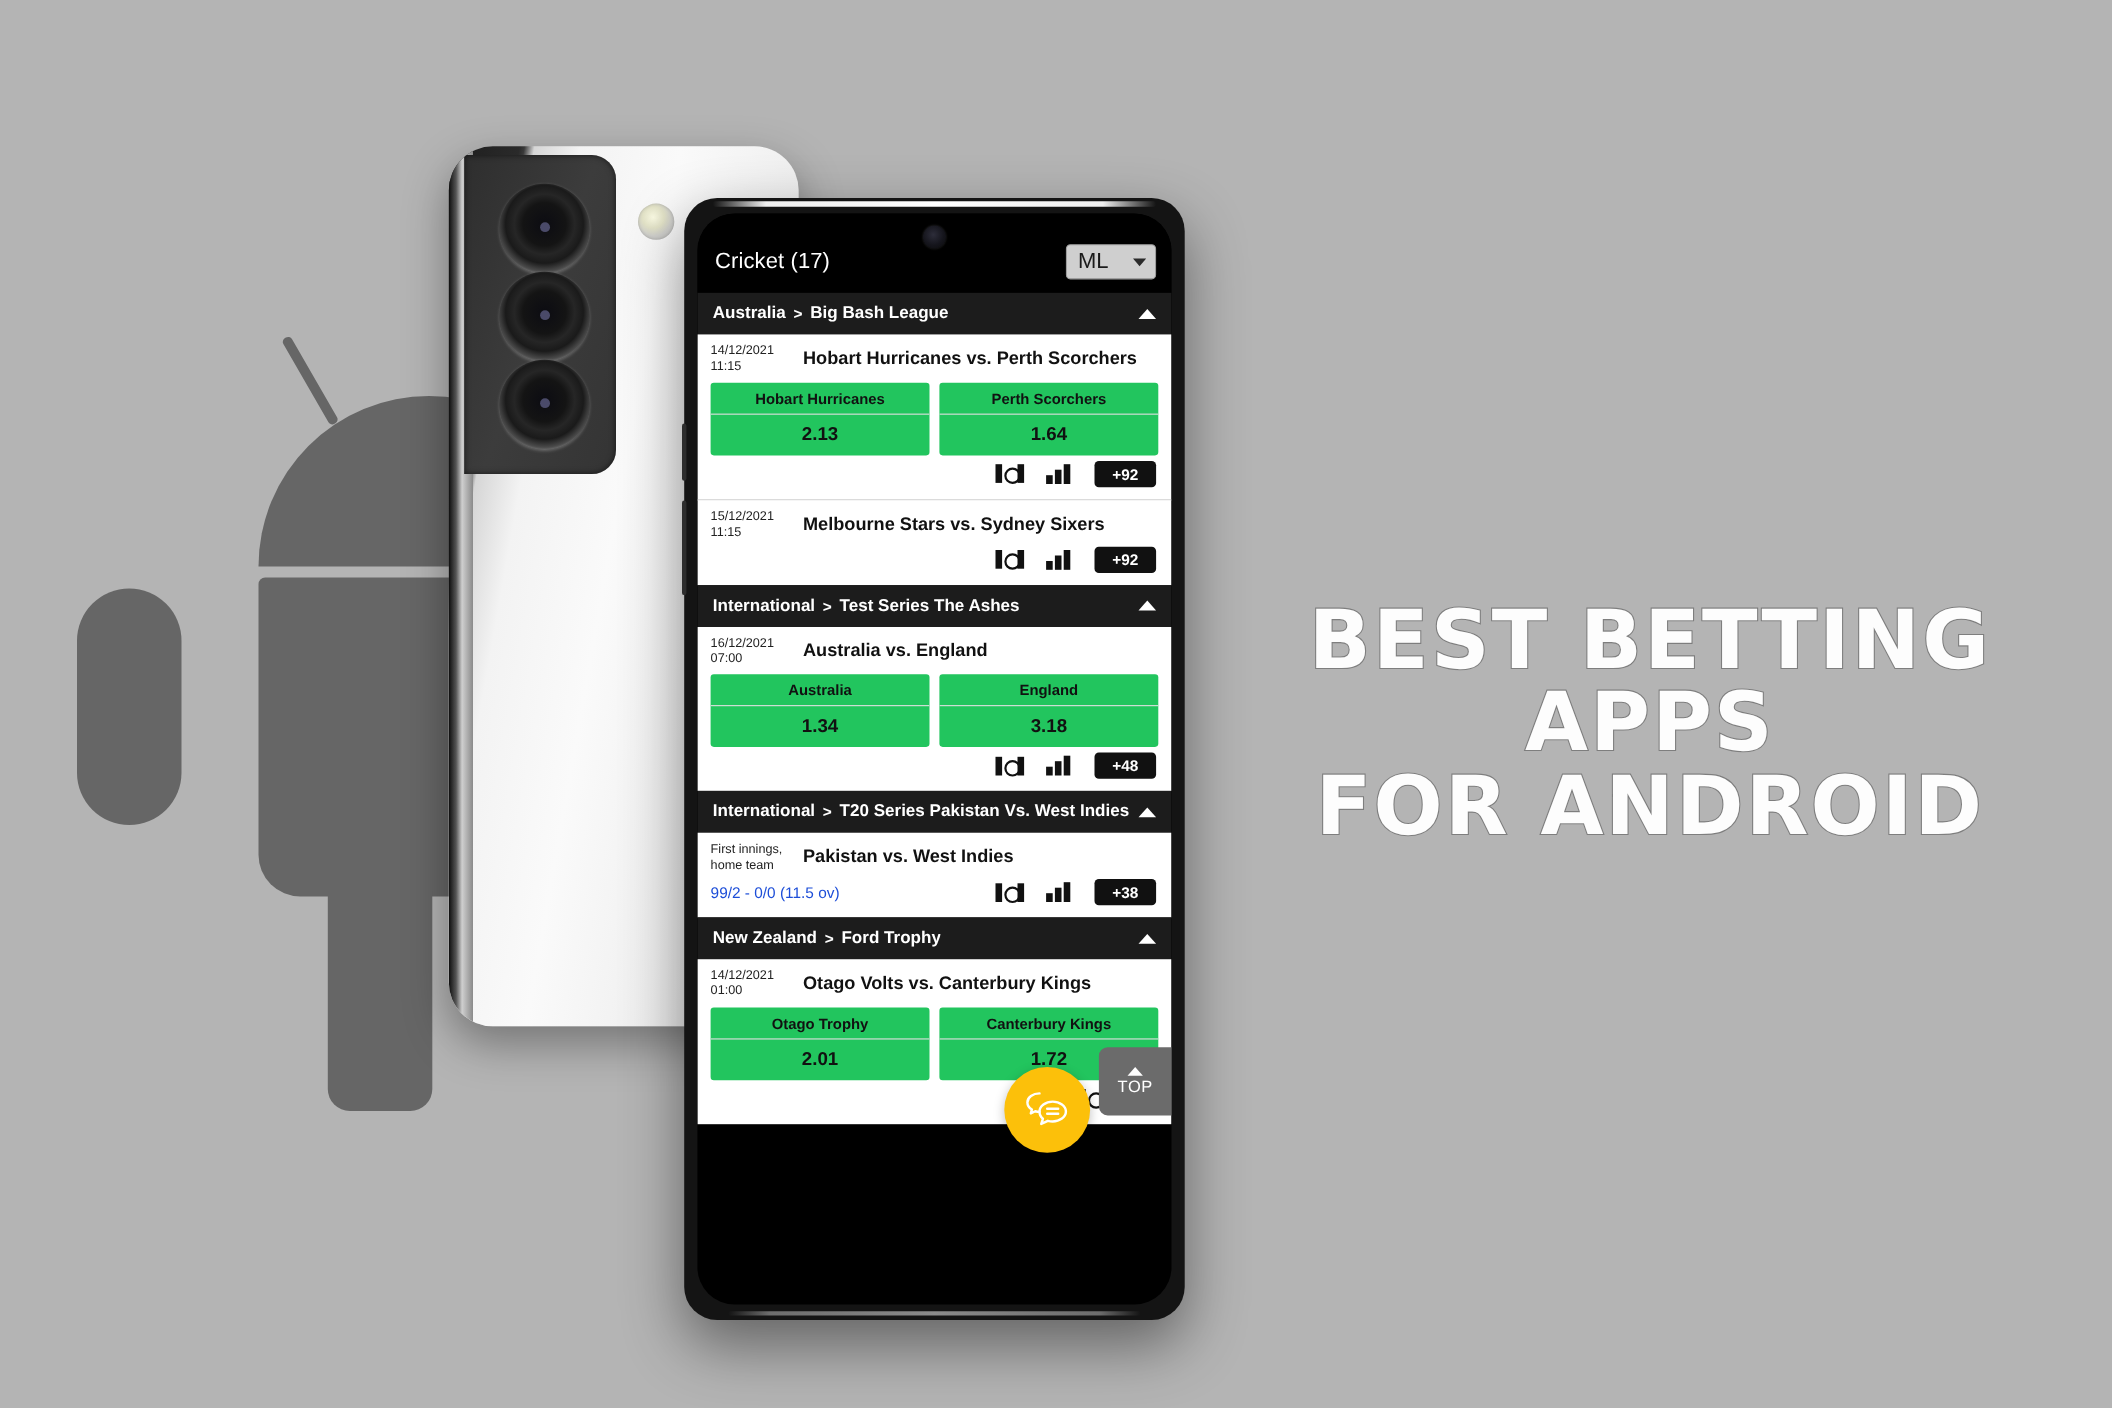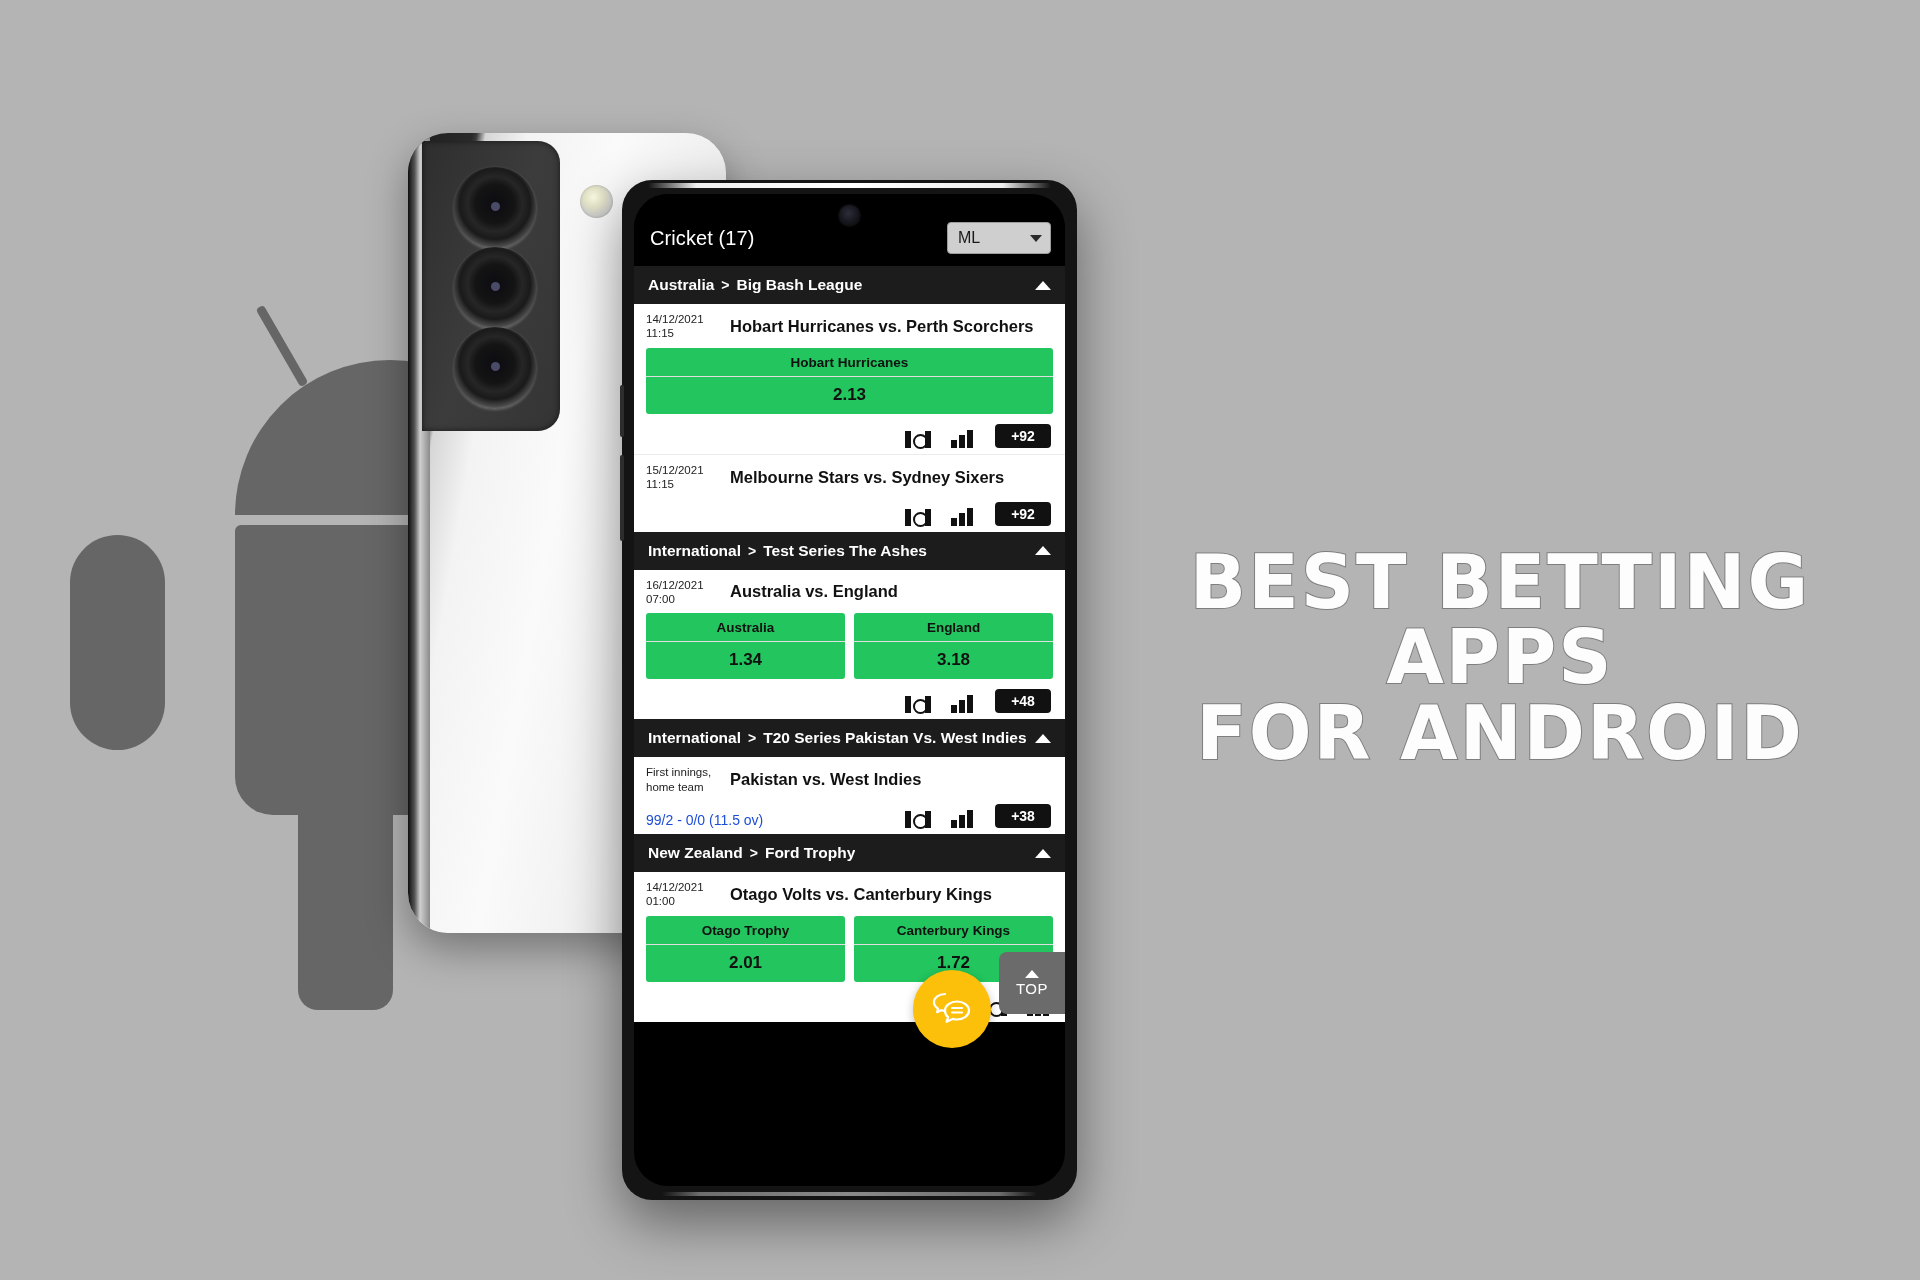--- a/index.html
+++ b/index.html
@@ -112,25 +112,25 @@
   }
   .punch{
     position:absolute;left:50%;top:11px;margin-left:-11px;
     width:21px;height:21px;border-radius:50%;
     background:radial-gradient(circle at 45% 40%,#2d2d3a 0%,#15151c 55%,#0a0a0a 100%);
     box-shadow:0 0 2px rgba(255,255,255,.18);
   }
   .app-title{color:#fff;font-size:20px;letter-spacing:.1px;padding-top:16px;}
   .ml-select{
     margin-top:16px;
-    width:104px;height:32px;border-radius:4px;
+    width:82px;height:32px;border-radius:4px;
     background:#cfcfcf;border:1px solid #9d9d9d;
     display:flex;align-items:center;justify-content:space-between;
     padding:0 8px 0 10px;box-sizing:border-box;
-    color:#1a1a1a;font-size:16px;
+    color:#1a1a1a;font-size:20px;
   }
   .ml-select .chev{
     width:0;height:0;border-left:6px solid transparent;border-right:6px solid transparent;
     border-top:7px solid #2a2a2a;
   }
 
   .league-head{
     background:#1c1c1c;color:#fff;
     height:38px;display:flex;align-items:center;justify-content:space-between;
     padding:0 14px 0 14px;box-sizing:border-box;
@@ -153,21 +153,21 @@
   .odds{display:flex;gap:9px;margin-top:7px;}
   .odd{
     flex:1;background:#22c55e;border-radius:3px;overflow:hidden;text-align:center;
   }
   .odd .team{
     font-size:13.5px;color:#111;font-weight:bold;padding:7px 2px 6px;
     border-bottom:1px solid #e0dfe0;
   }
   .odd .val{font-size:17px;color:#111;font-weight:bold;padding:8px 2px 9px;}
   .m-foot{
-    display:flex;align-items:flex-end;justify-content:flex-end;gap:20px;
+    display:flex;align-items:center;justify-content:flex-end;gap:20px;
     height:34px;padding-right:2px;
   }
   .m-foot .score{
     margin-right:auto;font-size:14px;color:#1d4ed8;
   }
   .ic-pitch{width:26px;height:17px;position:relative;}
   .ic-pitch .bar{position:absolute;top:0;width:6px;height:17px;background:#111;}
   .ic-pitch .b1{left:0;}
   .ic-pitch .b2{right:0;}
   .ic-pitch .ring{
@@ -269,20 +269,24 @@
               <div>14/12/2021</div>
               <div>11:15</div>
             </div>
             <div class="m-title">Hobart Hurricanes vs. Perth Scorchers</div>
           </div>
           <div class="odds">
             <div class="odd">
               <div class="team">Hobart Hurricanes</div>
               <div class="val">2.13</div>
             </div>
+            <div class="odd">
+              <div class="team">Perth Scorchers</div>
+              <div class="val">1.64</div>
+            </div>
           </div>
           <div class="m-foot">
             <div class="score"></div>
             <span class="ic-pitch">
               <i class="bar b1"></i>
               <i class="bar b2"></i>
               <i class="ring"></i>
             </span>
             <span class="ic-bars">
               <i></i>

